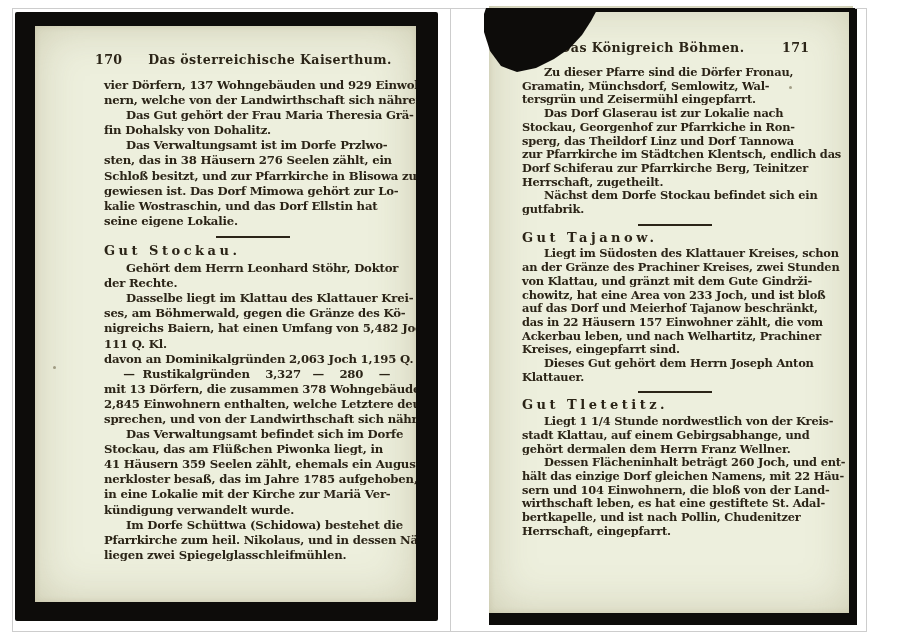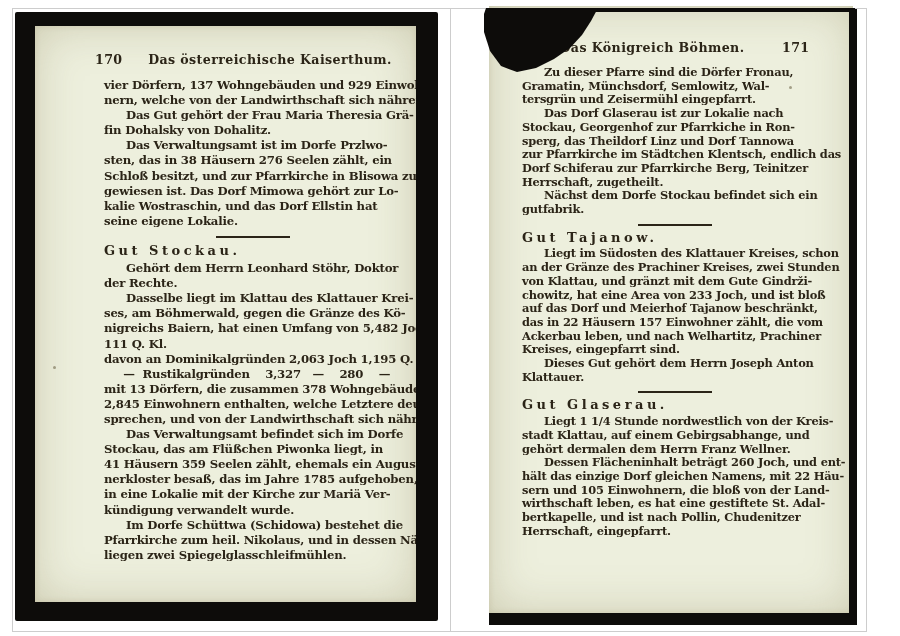--- a/index.html
+++ b/index.html
@@ -157,30 +157,30 @@
         <div class="line">auf das Dorf und Meierhof Tajanow beschränkt,</div>
         <div class="line">das in 22 Häusern 157 Einwohner zählt, die vom</div>
         <div class="line">Ackerbau leben, und nach Welhartitz, Prachiner</div>
         <div class="line">Kreises, eingepfarrt sind.</div>
       </div>
       <div class="para">
         <div class="line indent">Dieses Gut gehört dem Herrn Joseph Anton</div>
         <div class="line">Klattauer.</div>
       </div>
       <div class="rule"></div>
-      <div class="heading">Gut Glaserau.</div>
+      <div class="heading">Gut Tletetitz.</div>
       <div class="para">
         <div class="line indent">Liegt 1 1/4 Stunde nordwestlich von der Kreis-</div>
         <div class="line">stadt Klattau, auf einem Gebirgsabhange, und</div>
         <div class="line">gehört dermalen dem Herrn Franz Wellner.</div>
       </div>
       <div class="para">
         <div class="line indent">Dessen Flächeninhalt beträgt 260 Joch, und ent-</div>
         <div class="line">hält das einzige Dorf gleichen Namens, mit 22 Häu-</div>
-        <div class="line">sern und 105 Einwohnern, die bloß von der Land-</div>
+        <div class="line">sern und 104 Einwohnern, die bloß von der Land-</div>
         <div class="line">wirthschaft leben, es hat eine gestiftete St. Adal-</div>
         <div class="line">bertkapelle, und ist nach Pollin, Chudenitzer</div>
         <div class="line">Herrschaft, eingepfarrt.</div>
       </div>
     </div>
   <div class="speck" style="left:300px;top:80px;"></div>
 </div>
 <div class="bar-right-top"></div>
 <div class="bar-right-edge"></div>
 <div class="bar-right-bottom"></div>

